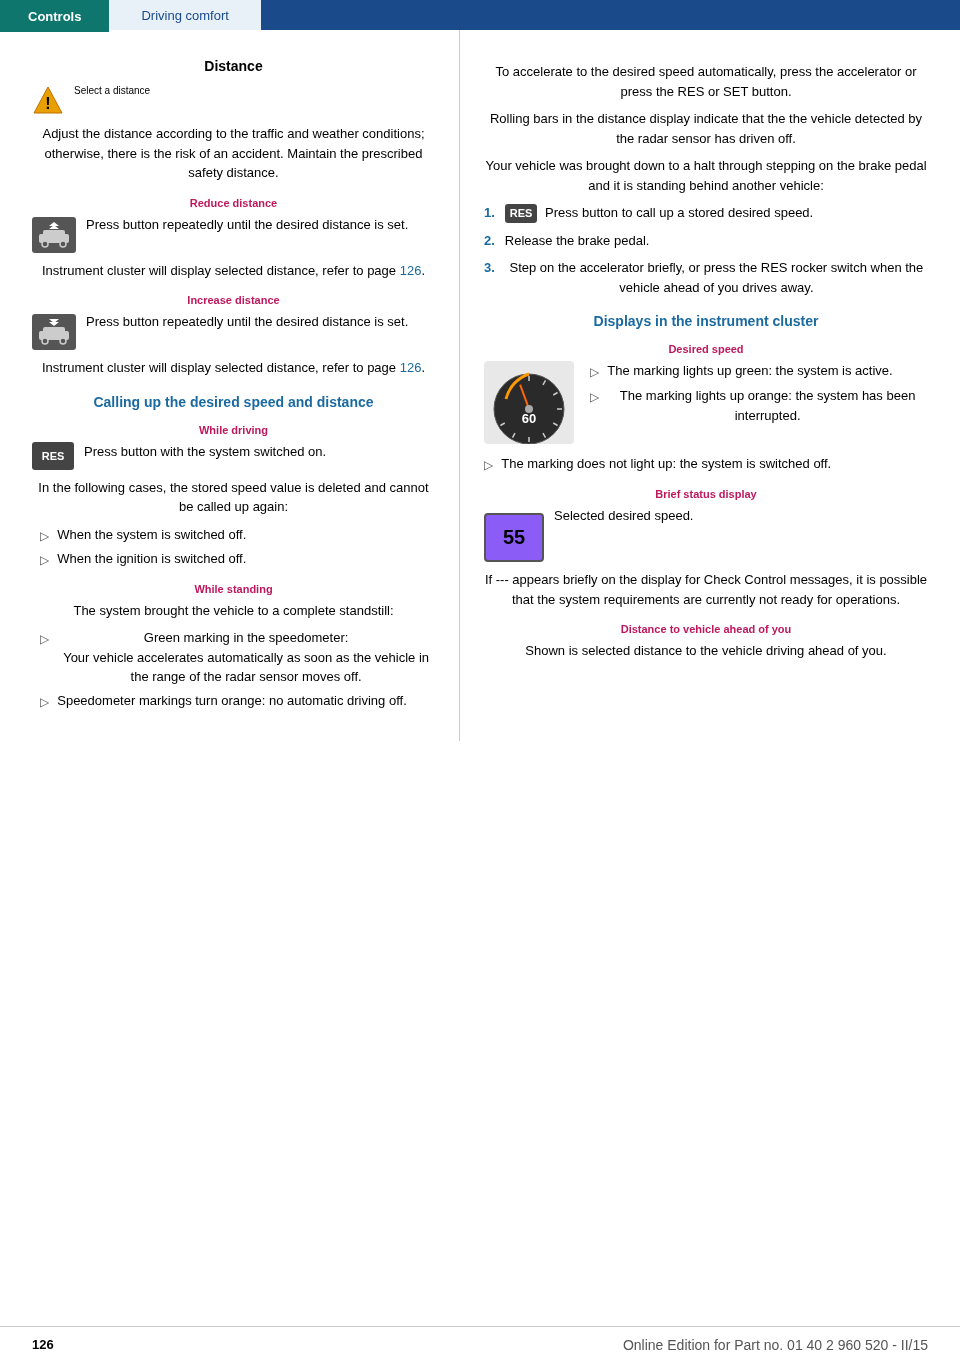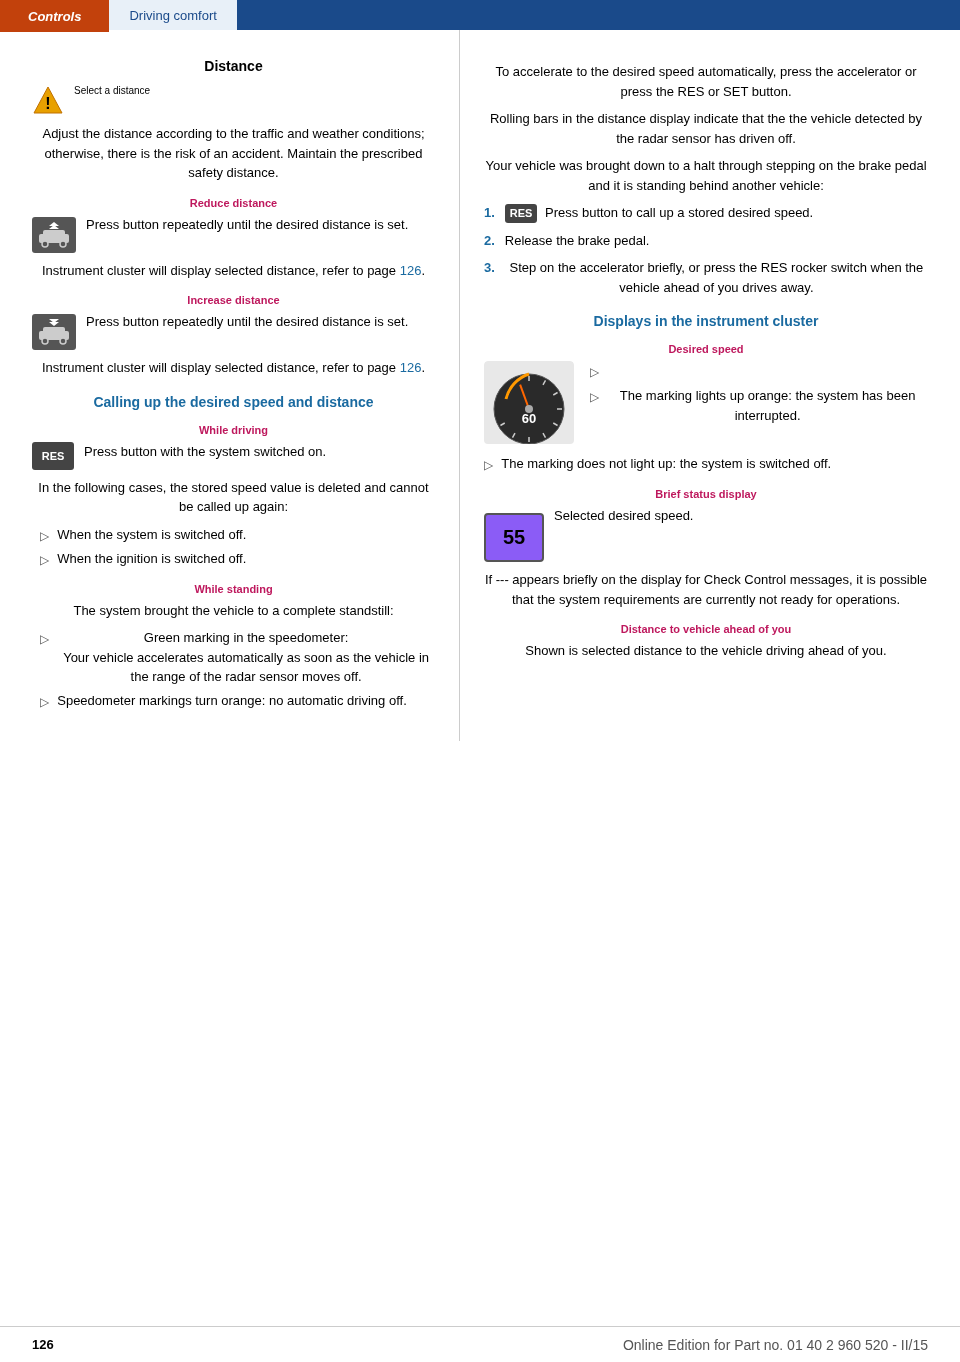--- a/index.html
+++ b/index.html
@@ -13,33 +13,32 @@
       position: relative;
     }
 
     
     .header {
       display: flex;
       height: 30px;
       background: #1a4a8a;
     }
     .header-tab-active {
-      background: #c2410c;
+      background: #0f766e;
       color: #fff;
       padding: 16px 28px;
       display: flex;
       align-items: center;
       font-size: 13px;
       font-weight: bold;
-      font-style: italic;
     }
     .header-tab-inactive {
       background: #e8f0f8;
       color: #1a4a8a;
-      padding: 0 20px;
+      padding: 0 32px;
       display: flex;
       align-items: center;
       font-size: 13px;
       cursor: pointer;
     }
 
     
     .content-wrapper {
       display: flex;
       padding: 0;
@@ -430,20 +429,21 @@
           <text x="45" y="62" text-anchor="middle" font-size="13" font-weight="bold" fill="#fff">60</text>
 
           <path d="M 22 38 A 35 35 0 0 1 45 13" stroke="#ff9900" stroke-width="3" fill="none"></path>
         </svg>
       </div>
 
       <div>
         <ul class="bullet-sub-list">
           <li>
             <span class="bullet-arrow">▷</span>
+            <span>The marking lights up green: the system is active.</span>
           </li>
           <li>
             <span class="bullet-arrow">▷</span>
             <span>The marking lights up orange: the system has been interrupted.</span>
           </li>
         </ul>
       </div>
     </div>
 
     <ul class="bullet-list" style="margin-left:0;">

